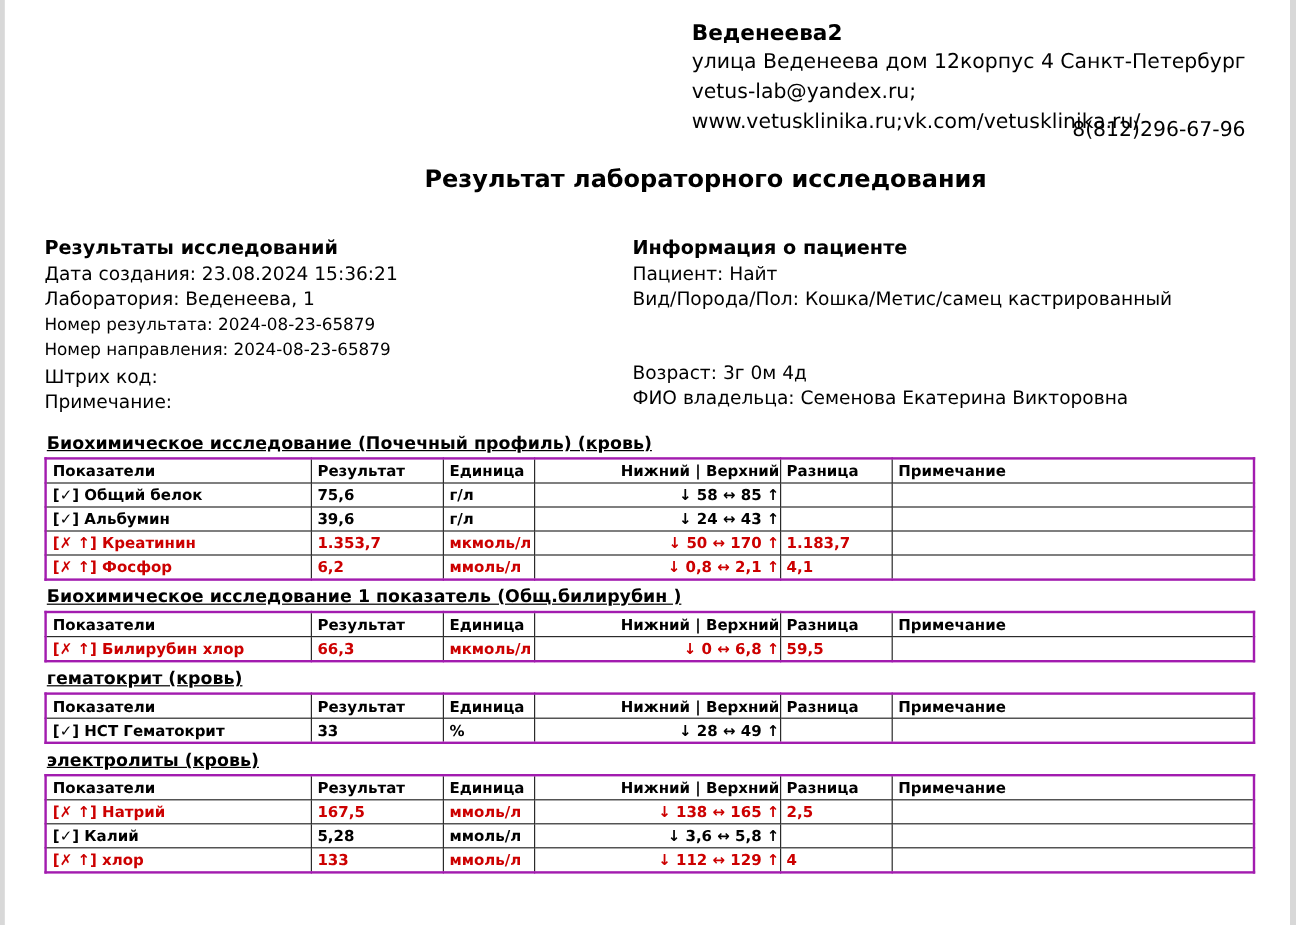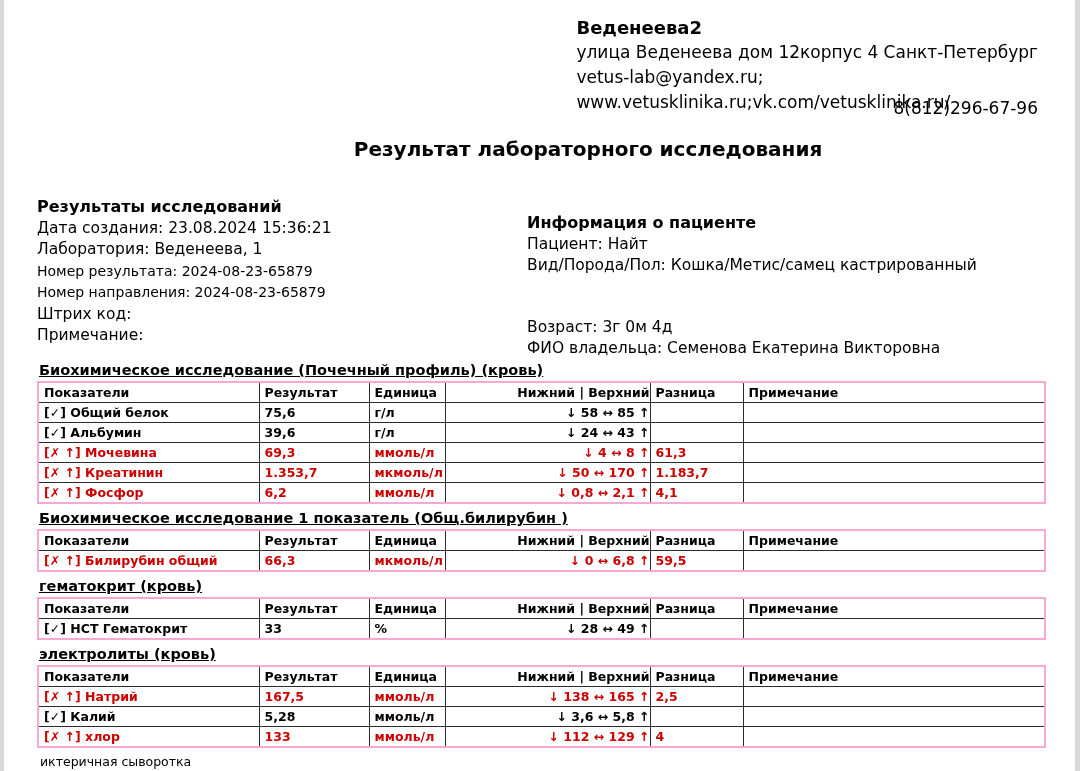--- a/index.html
+++ b/index.html
@@ -21,35 +21,35 @@
   .phone  { position:absolute; right:0; top:81px; }
 
   .title {
     position:absolute; top:137px; left:0; width:100%;
     text-align:center; font-size:20px; font-weight:bold;margin-left:48px;
   }
 
   
   .info-left  { position:absolute; left:37px;  top:196px; width:480px;
                 font-size:15.5px; line-height:21.5px; white-space:nowrap; }
-  .info-right { position:absolute; left:527px; top:212px; width:530px;
+  .info-right { position:absolute; left:527px; top:196px; width:530px;
                 font-size:15.5px; line-height:21.5px; white-space:nowrap; }
   .info-heading { font-weight:bold; font-size:16px; }
   .info-line.small { font-size:14px; }
   .spacer40 { height:40px; }
 
   
   .sections { position:absolute; left:37px; top:362px; width:1007px; }
   .section-title {
     font-size:14.5px; font-weight:bold; text-decoration:underline;
     margin:0 0 3px 2px; white-space:nowrap;
   }
   table.results-table {
     border-collapse:collapse; table-layout:fixed; width:1007px;
-    margin:0 0 6px 0; border:2px solid #f9a8d4;
+    margin:0 0 6px 0; border:2px solid #a21caf;
   }
   .results-table th, .results-table td {
     border:1px solid #2b2b2b; height:19px; line-height:19px;
     font-size:12.5px; font-weight:bold; text-align:left;
     padding:0 2px 0 5px; overflow:hidden; white-space:nowrap;
   }
   .results-table th.c3, .results-table td.c3 { text-align:right; padding:0; }
   tr.abn td { color:var(--abn,#cc0000); }
   .footnote { font-size:12.5px; font-weight:normal; margin:2px 0 0 3px; }
 </style>
@@ -123,28 +123,20 @@
           </tr>
           <tr class="">
             <td class="c0"><span>[✓]</span> <span>Альбумин</span></td>
             <td class="c1">39,6</td>
             <td class="c2">г/л</td>
             <td class="c3">↓ 24 ↔ 43 ↑</td>
             <td class="c4"></td>
             <td class="c5"></td>
           </tr>
           <tr class="abn">
-            <td class="c0"><span>[✗ ↑]</span> <span>Мочевина</span></td>
-            <td class="c1">69,3</td>
-            <td class="c2">ммоль/л</td>
-            <td class="c3">↓ 4 ↔ 8 ↑</td>
-            <td class="c4">61,3</td>
-            <td class="c5"></td>
-          </tr>
-          <tr class="abn">
             <td class="c0"><span>[✗ ↑]</span> <span>Креатинин</span></td>
             <td class="c1">1.353,7</td>
             <td class="c2">мкмоль/л</td>
             <td class="c3">↓ 50 ↔ 170 ↑</td>
             <td class="c4">1.183,7</td>
             <td class="c5"></td>
           </tr>
           <tr class="abn">
             <td class="c0"><span>[✗ ↑]</span> <span>Фосфор</span></td>
             <td class="c1">6,2</td>
@@ -170,21 +162,21 @@
             <th class="c0">Показатели</th>
             <th class="c1">Результат</th>
             <th class="c2">Единица</th>
             <th class="c3">Нижний | Верхний</th>
             <th class="c4">Разница</th>
             <th class="c5">Примечание</th>
           </tr>
         </thead>
         <tbody>
           <tr class="abn">
-            <td class="c0"><span>[✗ ↑]</span> <span>Билирубин общий</span></td>
+            <td class="c0"><span>[✗ ↑]</span> <span>Билирубин хлор</span></td>
             <td class="c1">66,3</td>
             <td class="c2">мкмоль/л</td>
             <td class="c3">↓ 0 ↔ 6,8 ↑</td>
             <td class="c4">59,5</td>
             <td class="c5"></td>
           </tr>
         </tbody>
       </table>
       <div class="section-title">гематокрит (кровь)</div>
       <table class="results-table">
@@ -257,15 +249,14 @@
           <tr class="abn">
             <td class="c0"><span>[✗ ↑]</span> <span>хлор</span></td>
             <td class="c1">133</td>
             <td class="c2">ммоль/л</td>
             <td class="c3">↓ 112 ↔ 129 ↑</td>
             <td class="c4">4</td>
             <td class="c5"></td>
           </tr>
         </tbody>
       </table>
-      <div class="footnote">иктеричная сыворотка</div>
     </div>
 </div>
 
 </body></html>

